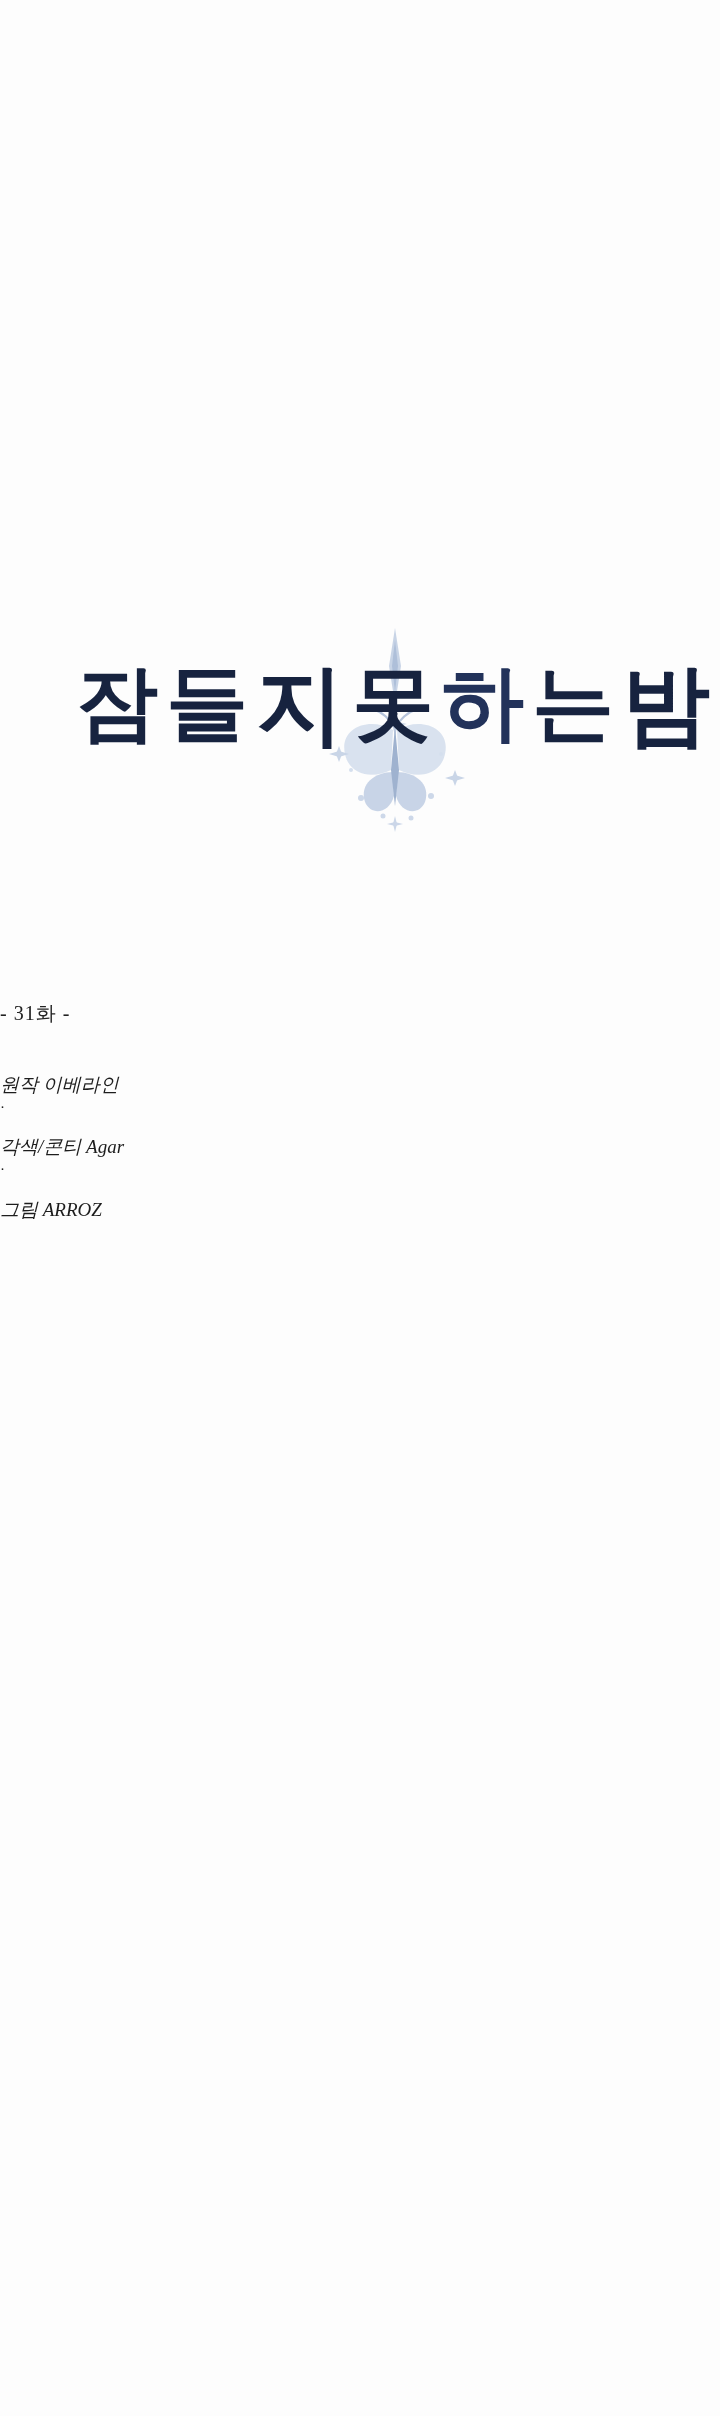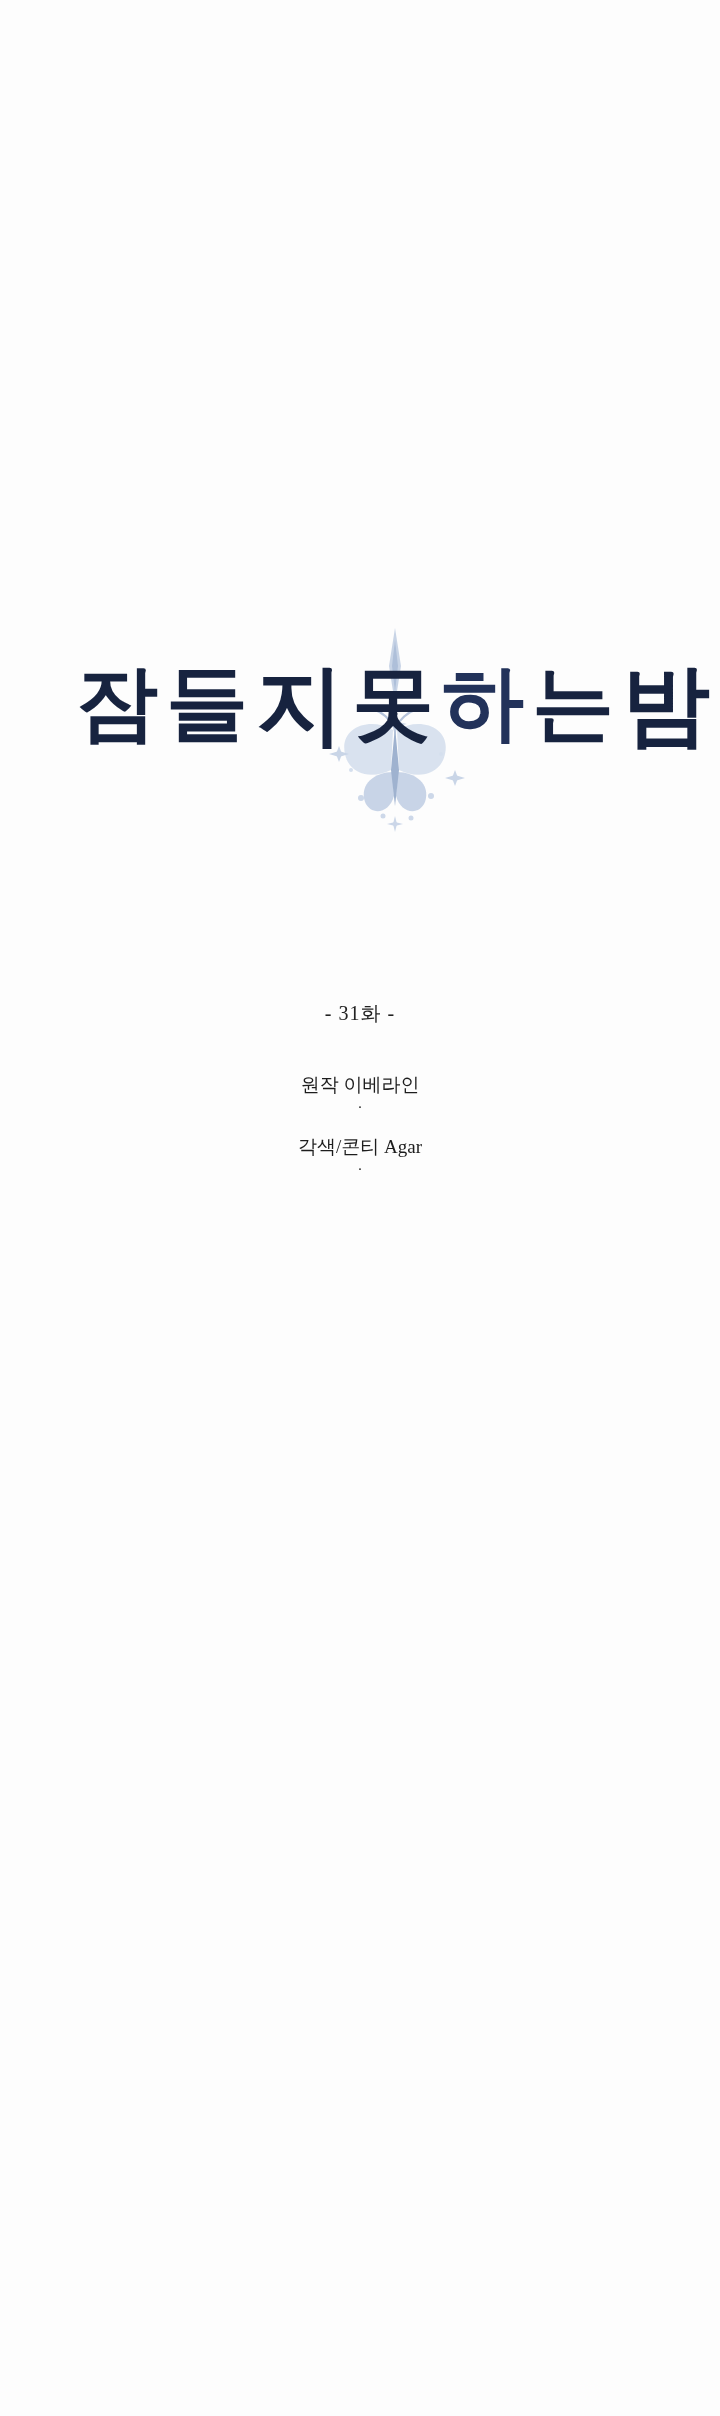--- a/index.html
+++ b/index.html
@@ -67,33 +67,34 @@
   .title-text .glyph.light {
     color: #22325a;
   }
 
   
   .meta-block {
     position: absolute;
     left: 0;
     top: 1000px;
     width: 720px;
-    text-align: center;
+    text-align: left;
     color: #1b1b1b;
   }
   .episode {
     font-size: 20px;
     letter-spacing: 1px;
     margin-bottom: 46px;
     color: #222;
   }
   .credit-line {
     font-size: 19px;
     line-height: 1.25;
     color: #1d1d1d;
+    font-style: italic;
   }
   .credit-dot {
     font-size: 15px;
     line-height: 1.1;
     color: #1d1d1d;
     margin: 2px 0;
   }
   .credit-line.spaced { margin-top: 20px; }
 </style>
 </head>
@@ -141,15 +142,16 @@
       <span class="glyph">잠</span><span class="glyph">들</span><span class="glyph tall">지</span><span class="glyph">못</span><span class="glyph light">하</span><span class="glyph">는</span><span class="glyph tall">밤</span>
     </div>
   </div>
 
   <div class="meta-block">
     <div class="episode">- 31화 -</div>
     <div class="credit-line">원작 이베라인</div>
     <div class="credit-dot">·</div>
     <div class="credit-line spaced">각색/콘티 Agar</div>
     <div class="credit-dot">·</div>
+    <div class="credit-line spaced">그림 ARROZ</div>
   </div>
 
 </div>
 
 </body></html>

